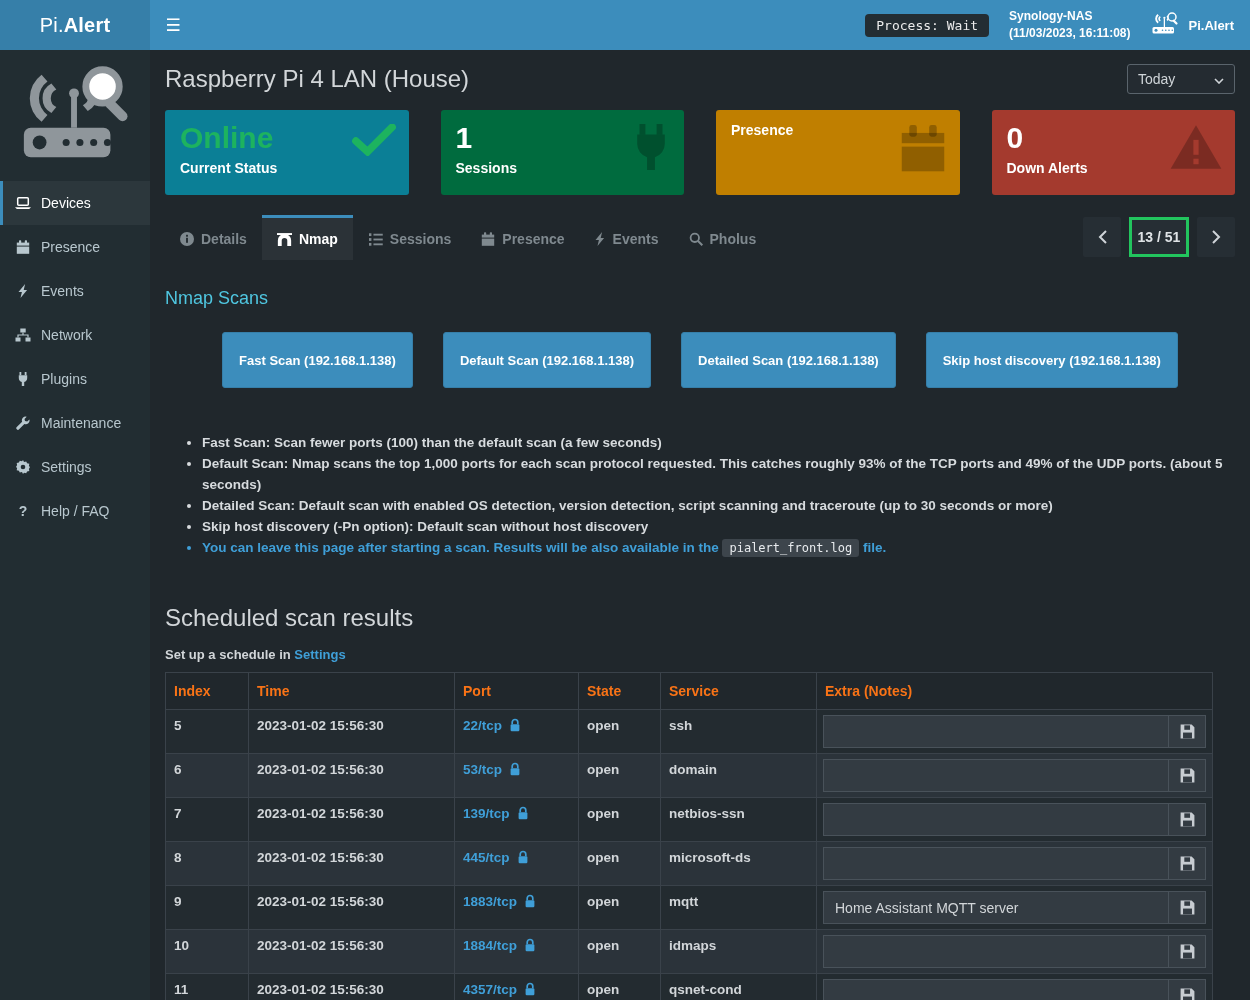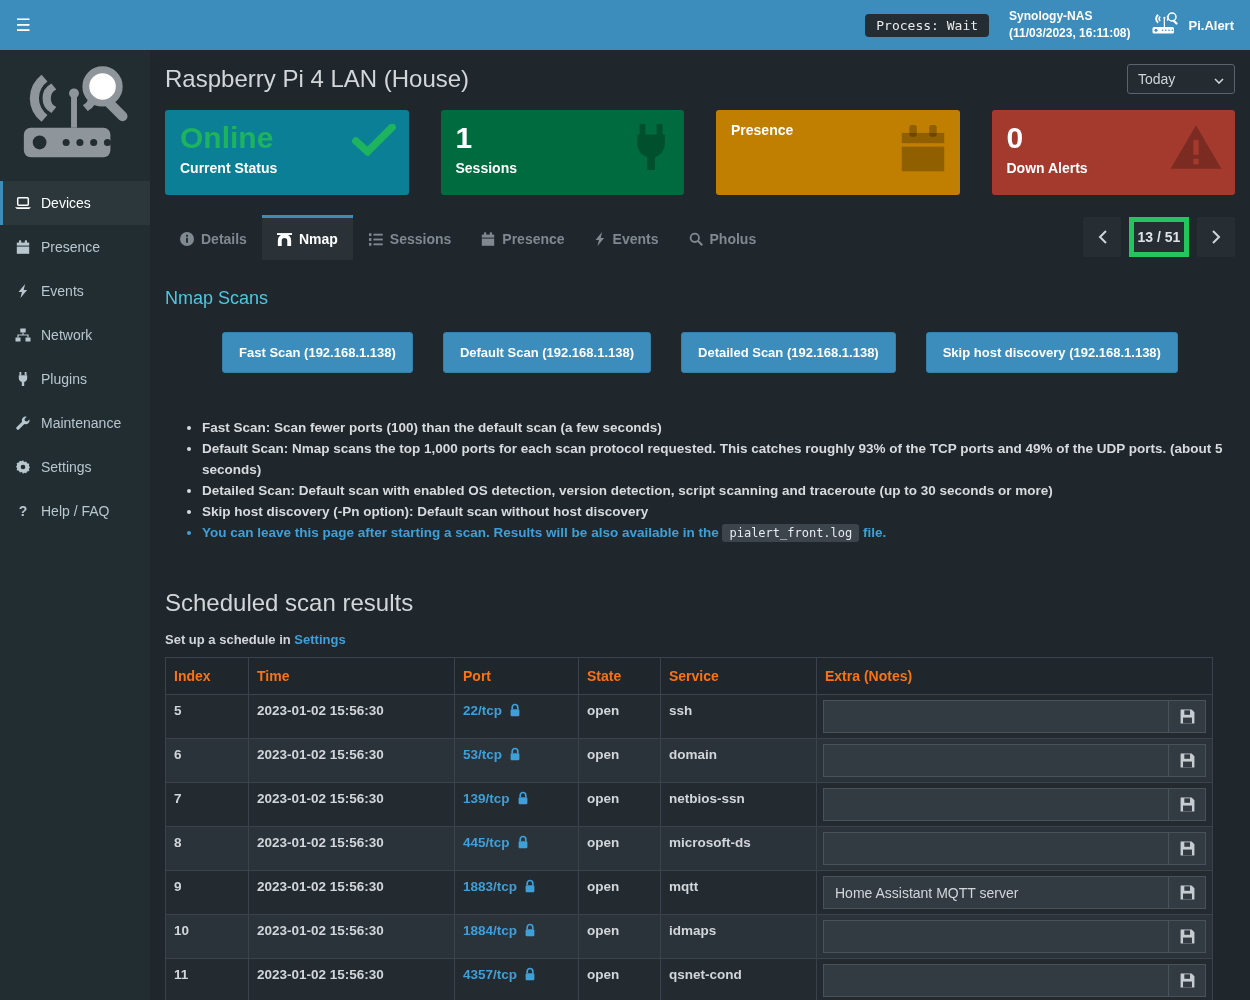--- a/index.html
+++ b/index.html
@@ -46,28 +46,28 @@
 
   
   .tabs-row { display:flex; align-items:flex-end; margin-top:20px; position:relative; height:45px; }
   .tab { display:flex; align-items:center; gap:7px; padding:0 15px; height:45px;
          border-top:3px solid transparent; color:#7f898f; font-size:14px; font-weight:600; cursor:pointer; }
   .tab.active { border-top-color:#3c8dbc; background:#2b3237; color:#fff; }
   .tab .ic { display:flex; }
   .pagination { position:absolute; right:0; top:2px; display:flex; align-items:center; }
   .page-btn { width:38px; height:40px; background:#262e34; color:#cfd4d8; display:flex; align-items:center;
               justify-content:center; cursor:pointer; border-radius:2px; }
-  .page-label { min-width:60px; height:40px; border:5px solid #22c55e; background:#262e34; display:flex;
+  .page-label { min-width:60px; height:40px; border:3px solid #22c55e; background:#262e34; display:flex;
                 align-items:center; justify-content:center; color:#dfe3e6; font-size:14px; font-weight:600; margin:0 8px; }
 
   
   .nmap-heading { color:#4fc6e0; font-size:18px; font-weight:400; margin-top:28px; }
   .scan-buttons { display:flex; justify-content:center; gap:30px; margin-top:23px; }
   .scan-btn { background:#3c8dbc; border:1px solid #367fa9; color:#fff; font-size:13px; font-weight:bold;
-              padding:0 16px; height:41px; border-radius:3px; cursor:pointer;
+              padding:0 16px; height:56px; border-radius:3px; cursor:pointer;
               font-family:"Liberation Sans","DejaVu Sans",sans-serif; }
   .bullets { margin:44px 0 0 37px; color:#d7dbde; font-size:13.5px; font-weight:600; line-height:21px; }
   .bullets li.note { color:#3f9fd8; }
   .code-chip { font-family:"DejaVu Sans Mono","Liberation Mono",monospace; font-weight:400; font-size:12px;
                background:#3d454c; padding:2px 7px; border-radius:3px; color:#e8ebee; }
 
   
   .sched-heading { font-size:24px; color:#d2d6d9; font-weight:400; margin-top:45px; }
   .sched-sub { font-size:13px; font-weight:600; color:#d2d6d9; margin-top:15px; }
   .sched-sub a { color:#3f9fd8; text-decoration:none; cursor:pointer; }
@@ -85,20 +85,24 @@
   .note-input { flex:1; min-width:0; background:#333b42; border:1px solid #49525a; border-right:none;
                 color:#d2d6d9; font-size:14px; padding:0 11px; outline:none;
                 font-family:"Liberation Sans","DejaVu Sans",sans-serif; }
   .save-btn { width:38px; background:#333b42; border:1px solid #49525a; display:flex; align-items:center;
               justify-content:center; cursor:pointer; }
 </style>
 </head>
 <body>
 
 <div class="navbar">
+  <div class="brand">
+      <span>Pi.</span>
+      <b>Alert</b>
+    </div>
   <div class="hamburger">☰</div>
   <div class="nav-right">
     <span class="process-badge">Process: Wait</span>
     <div class="host">
       <div>Synology-NAS</div>
       <div>(11/03/2023, 16:11:08)</div>
     </div>
     <div class="nav-applogo">
       <span class="ic">
         <svg width="30" height="25" viewBox="0 0 120 100">

